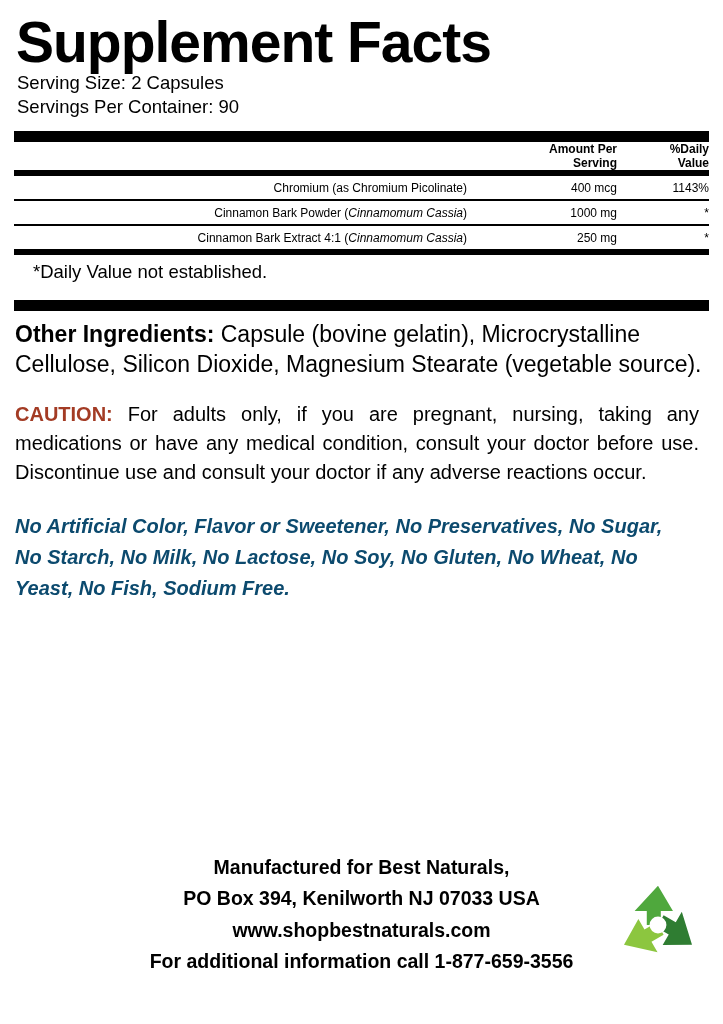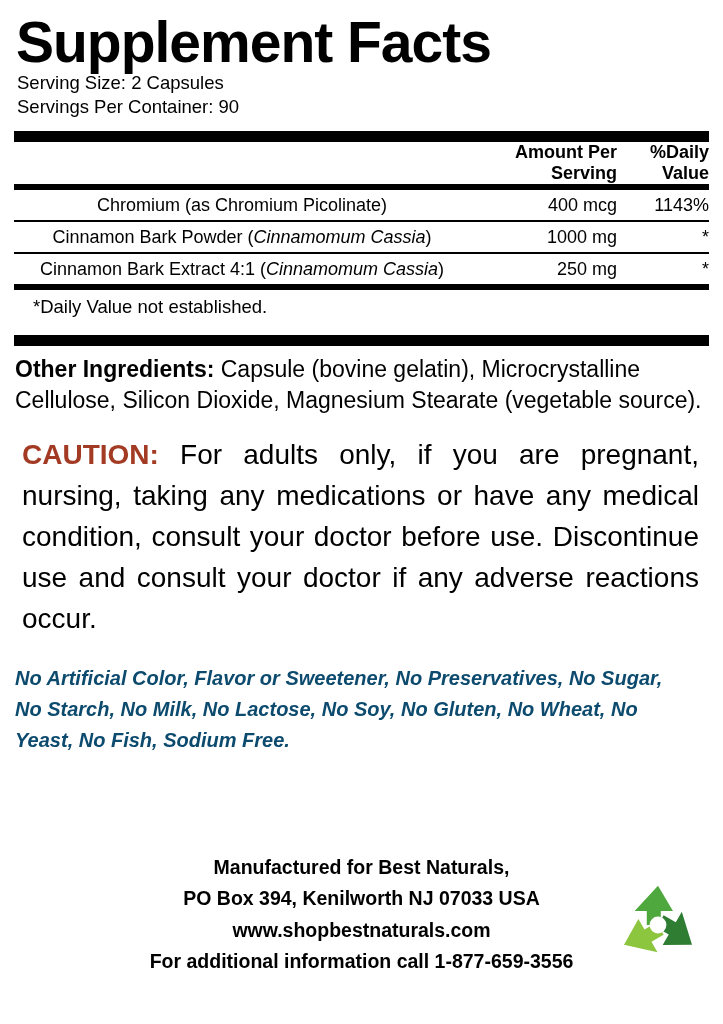--- a/index.html
+++ b/index.html
@@ -46,36 +46,36 @@
     height: 6px;
     background: #000;
   }
   .rule-thin {
     height: 2px;
     background: #000;
   }
   table.facts {
     width: 100%;
     border-collapse: collapse;
-    font-size: 18px;
+    font-size: 12px;
   }
   table.facts td {
     padding: 0;
     vertical-align: bottom;
   }
   .hdr-row td {
     font-weight: bold;
     text-align: right;
     padding: 3px 0 2px 0;
     line-height: 1.18;
   }
   .hdr-amt { width: 150px; }
   .hdr-dv { width: 92px; }
   .nutrient-name {
-    text-align: center;
+    text-align: right;
     padding: 5px 0 4px 3px !important;
   }
   .nutrient-amt {
     text-align: right;
     padding: 5px 0 4px 0 !important;
   }
   .nutrient-dv {
     text-align: right;
     padding: 5px 0 4px 0 !important;
   }
@@ -86,22 +86,22 @@
   }
   .other-ing {
     font-size: 23px;
     line-height: 1.32;
     margin-top: 8px;
     margin-left: 1px;
   }
   .other-ing b { font-weight: bold; }
   .caution {
     margin-top: 20px;
-    margin-left: 8px;
-    font-size: 28px;
+    margin-left: 1px;
+    font-size: 20px;
     line-height: 1.46;
     text-align: justify;
     text-justify: inter-word;
     padding-right: 10px;
   }
   .caution-label {
     color: #a33b24;
     font-weight: bold;
   }
   .free-of {

